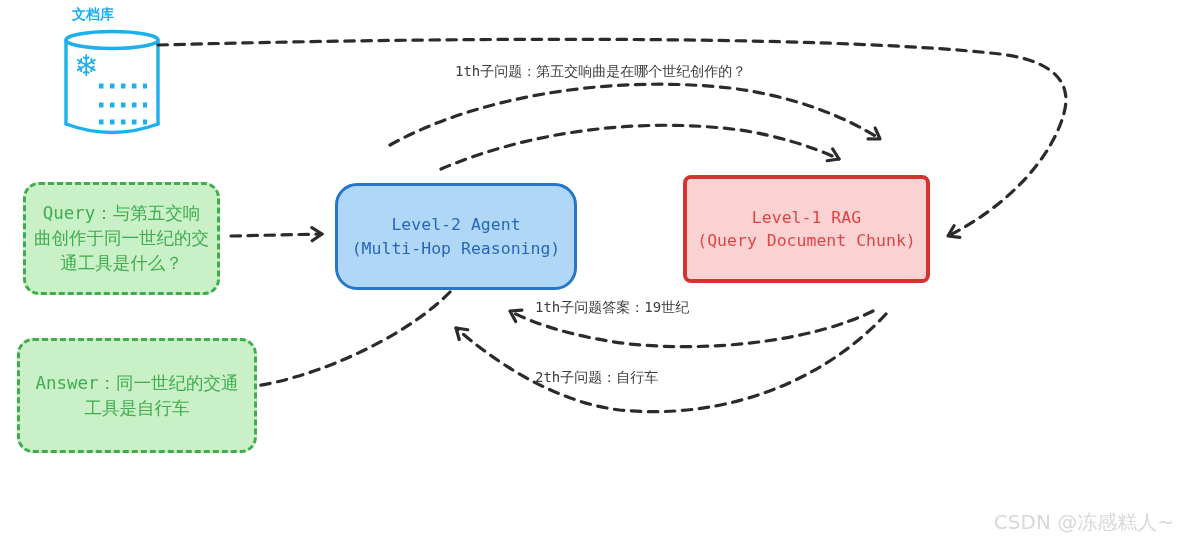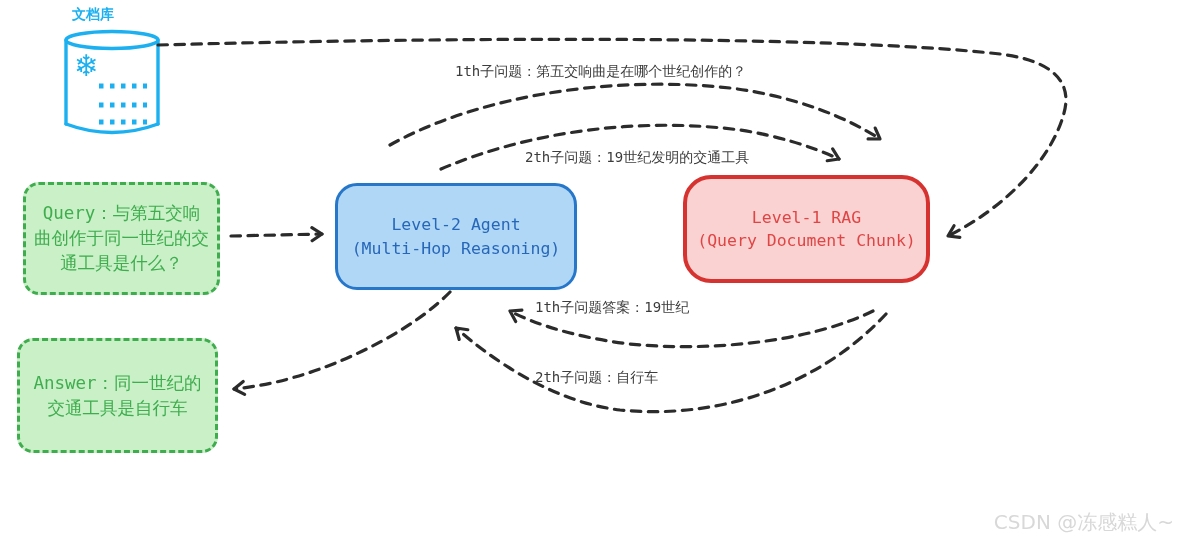--- a/index.html
+++ b/index.html
@@ -29,36 +29,36 @@
     background:#c9f0c7;
     border:3px dashed #3fad4e;
     border-radius:16px;
     color:#3fad4e;
     font-size:17.5px;
     font-family:"DejaVu Sans Mono","DejaVu Sans",monospace,sans-serif;
     padding:6px 8px;
     text-align:center;
   }
   .query-node{left:23px;top:182px;width:197px;height:113px;}
-  .answer-node{left:17px;top:338px;width:201px;height:115px;}
+  .answer-node{left:17px;top:338px;width:240px;height:115px;}
 
   .agent-node{
     left:335px;top:183px;width:242px;height:107px;
     background:#b0d7f6;
     border:3.5px solid #2677ca;
     border-radius:22px;
     color:#2767ba;
     font-size:16.5px;
     font-family:"DejaVu Sans Mono","DejaVu Sans",monospace,sans-serif;
   }
   .rag-node{
     left:683px;top:175px;width:247px;height:108px;
     background:#f9d2d1;
     border:4px solid #d63330;
-    border-radius:28px;
+    border-radius:8px;
     color:#e04545;
     font-size:16.5px;
     font-family:"DejaVu Sans Mono","DejaVu Sans",monospace,sans-serif;
   }
 
   .edge-label{
     position:absolute;
     color:#3c3c3c;
     font-size:14px;
     text-align:left;
@@ -125,19 +125,18 @@
   <div class="node rag-node">
     <div>Level-1 RAG</div>
     <div>(Query Document Chunk)</div>
   </div>
 
   <div class="node green-node answer-node">
     <span>Answer：同一世纪的交通工具是自行车</span>
   </div>
 
   <div class="edge-label lbl-q1">1th子问题：第五交响曲是在哪个世纪创作的？</div>
-  <div class="edge-label lbl-q2">2th子问题：19世纪发明的交通工具</div>
   <div class="edge-label lbl-a1">1th子问题答案：19世纪</div>
   <div class="edge-label lbl-a2">2th子问题：自行车</div>
 
   <div class="watermark">CSDN @冻感糕人~</div>
 
 </div>
 
 </body></html>

